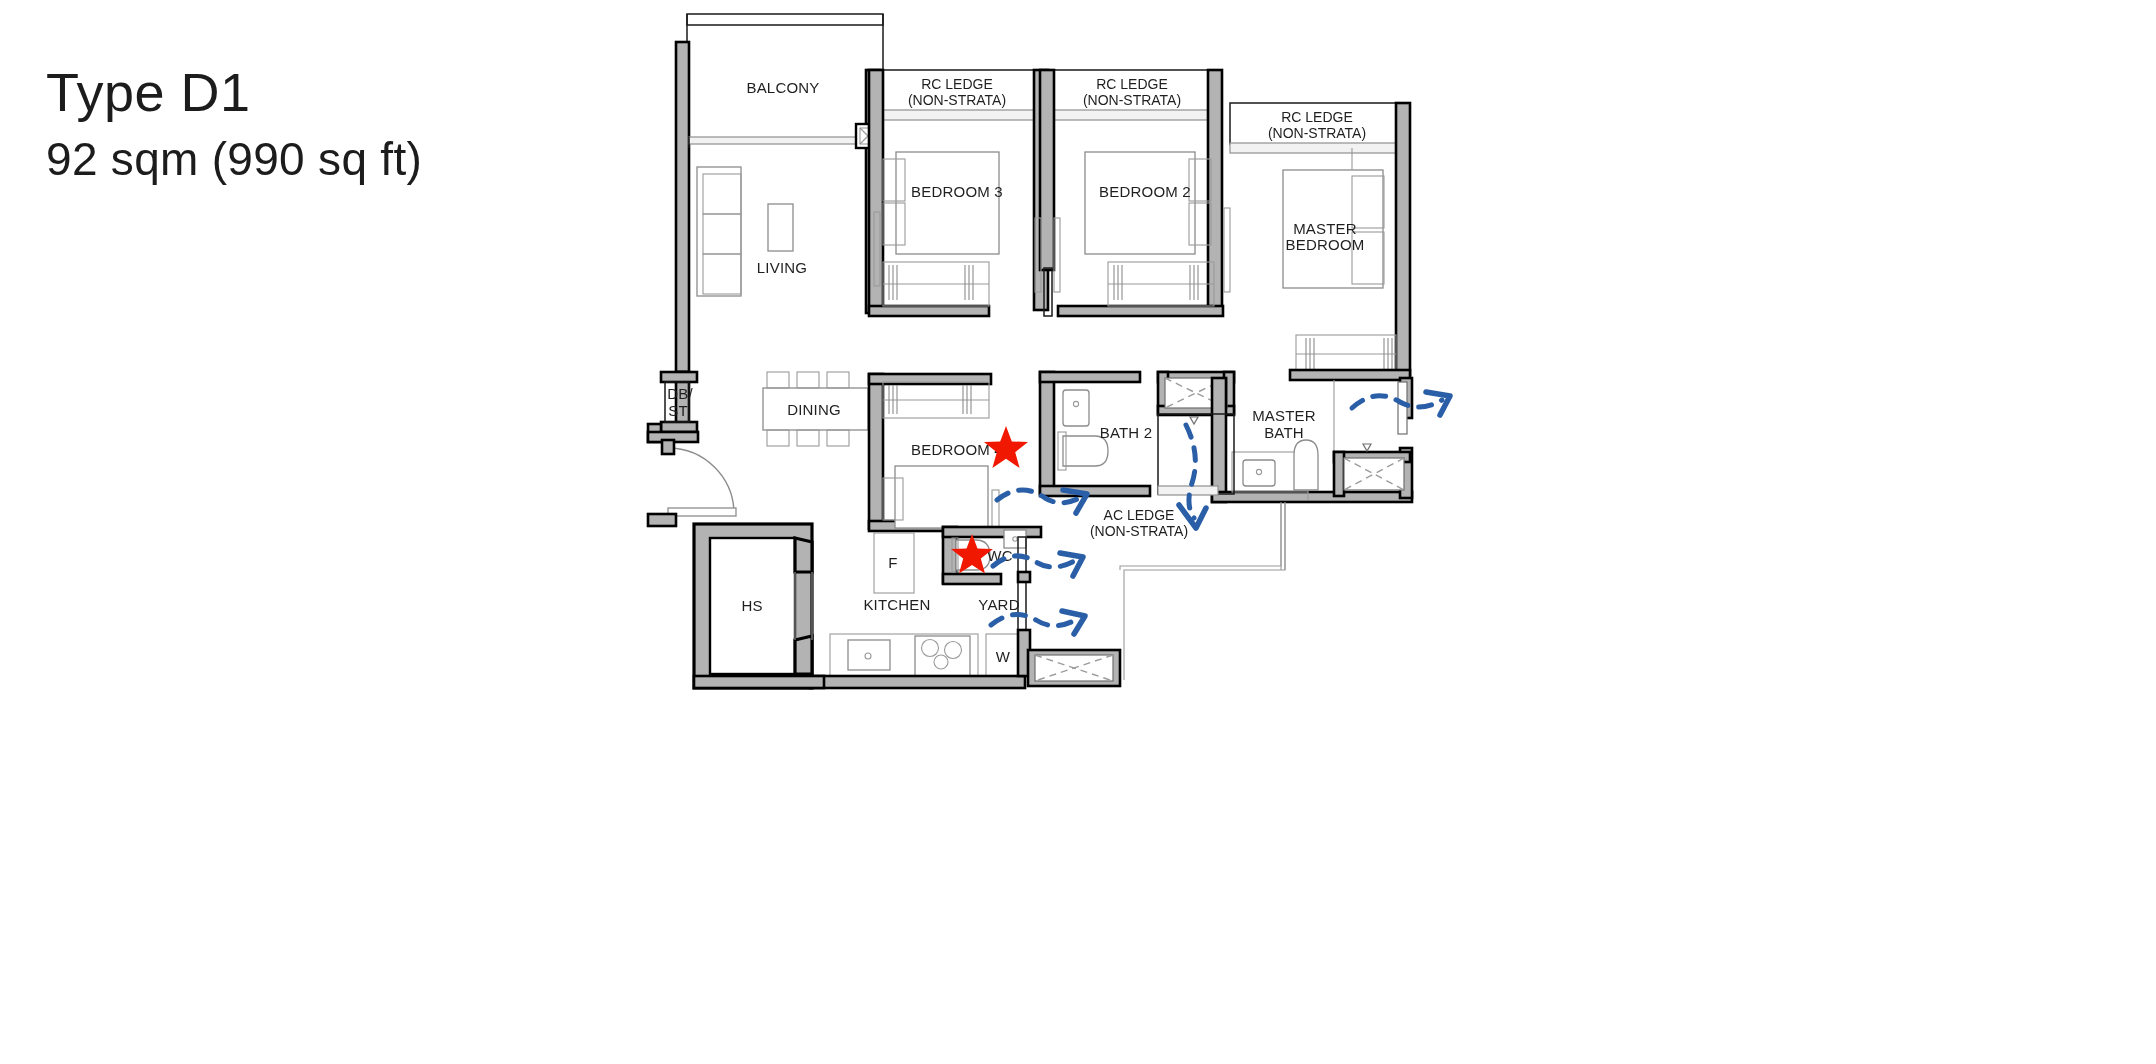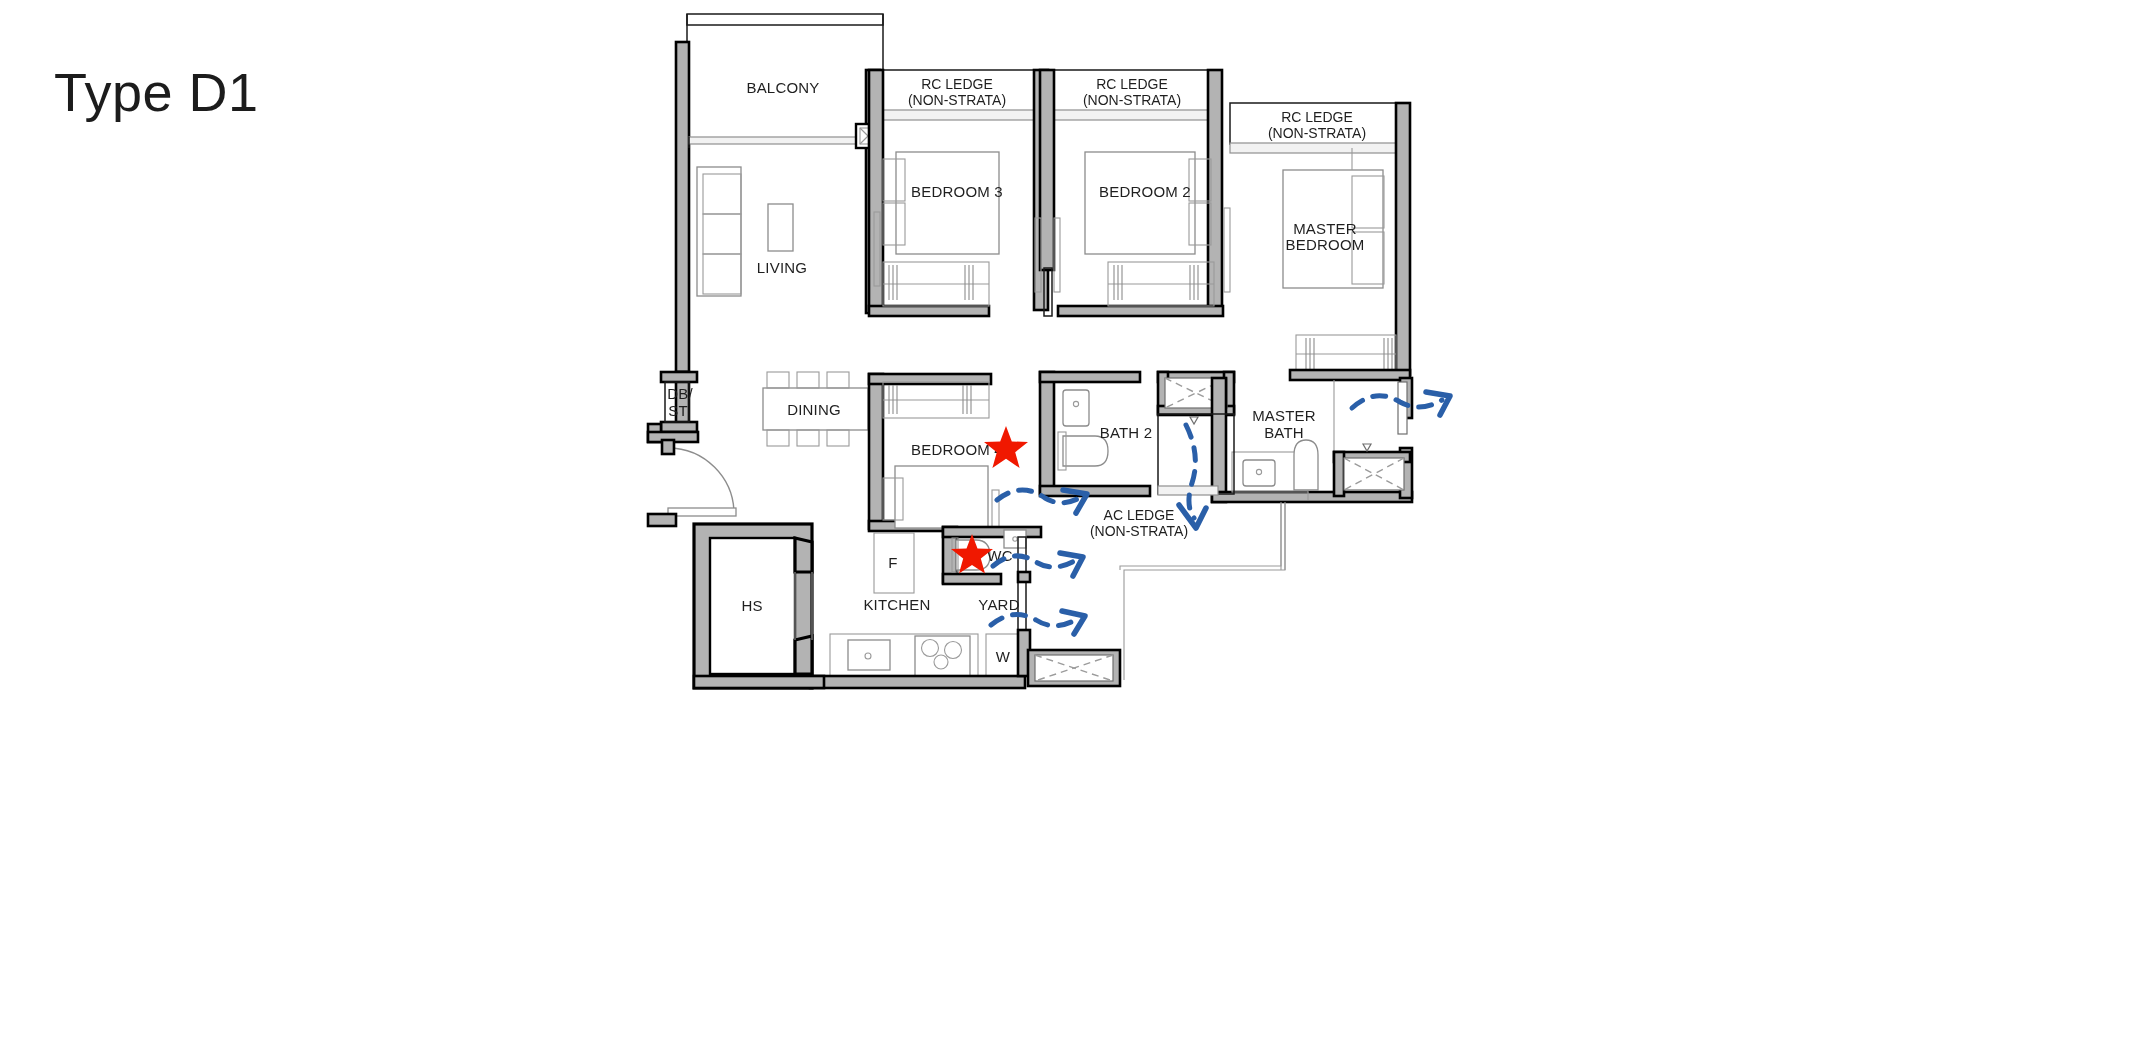--- a/index.html
+++ b/index.html
@@ -14,21 +14,21 @@
     position: relative;
     overflow: hidden;
   }
   #page {
     position: absolute;
     inset: 0;
     background: #ffffff;
   }
   .title-block {
     position: absolute;
-    left: 54px;
+    left: 46px;
     top: 62px;
     color: #1a1a1a;
   }
   .title-line1 {
     font-size: 54px;
     font-weight: 400;
     letter-spacing: 0.5px;
     line-height: 1.12;
     color: #1c1c1c;
   }
@@ -78,20 +78,21 @@
   .arrow-head { fill: none; stroke: #2a5fa8; stroke-width: 5.5; stroke-linecap: round; stroke-linejoin: round; }
   .star { fill: #f01800; }
 </style>
 </head>
 <body>
 
 <div id="page">
 
   <div class="title-block">
     <div class="title-line1">Type D1</div>
+    <div class="title-line2">92 sqm (990 sq ft)</div>
   </div>
 
   <svg id="plan-svg" width="2156" height="1064" viewBox="0 0 2156 1064">
 
     <g>
 
       <rect class="wall-thin" x="687" y="14" width="196" height="11"></rect>
       <line class="wall-thin" x1="687" y1="14" x2="687" y2="46"></line>
       <line class="wall-thin" x1="883" y1="14" x2="883" y2="70"></line>
 

